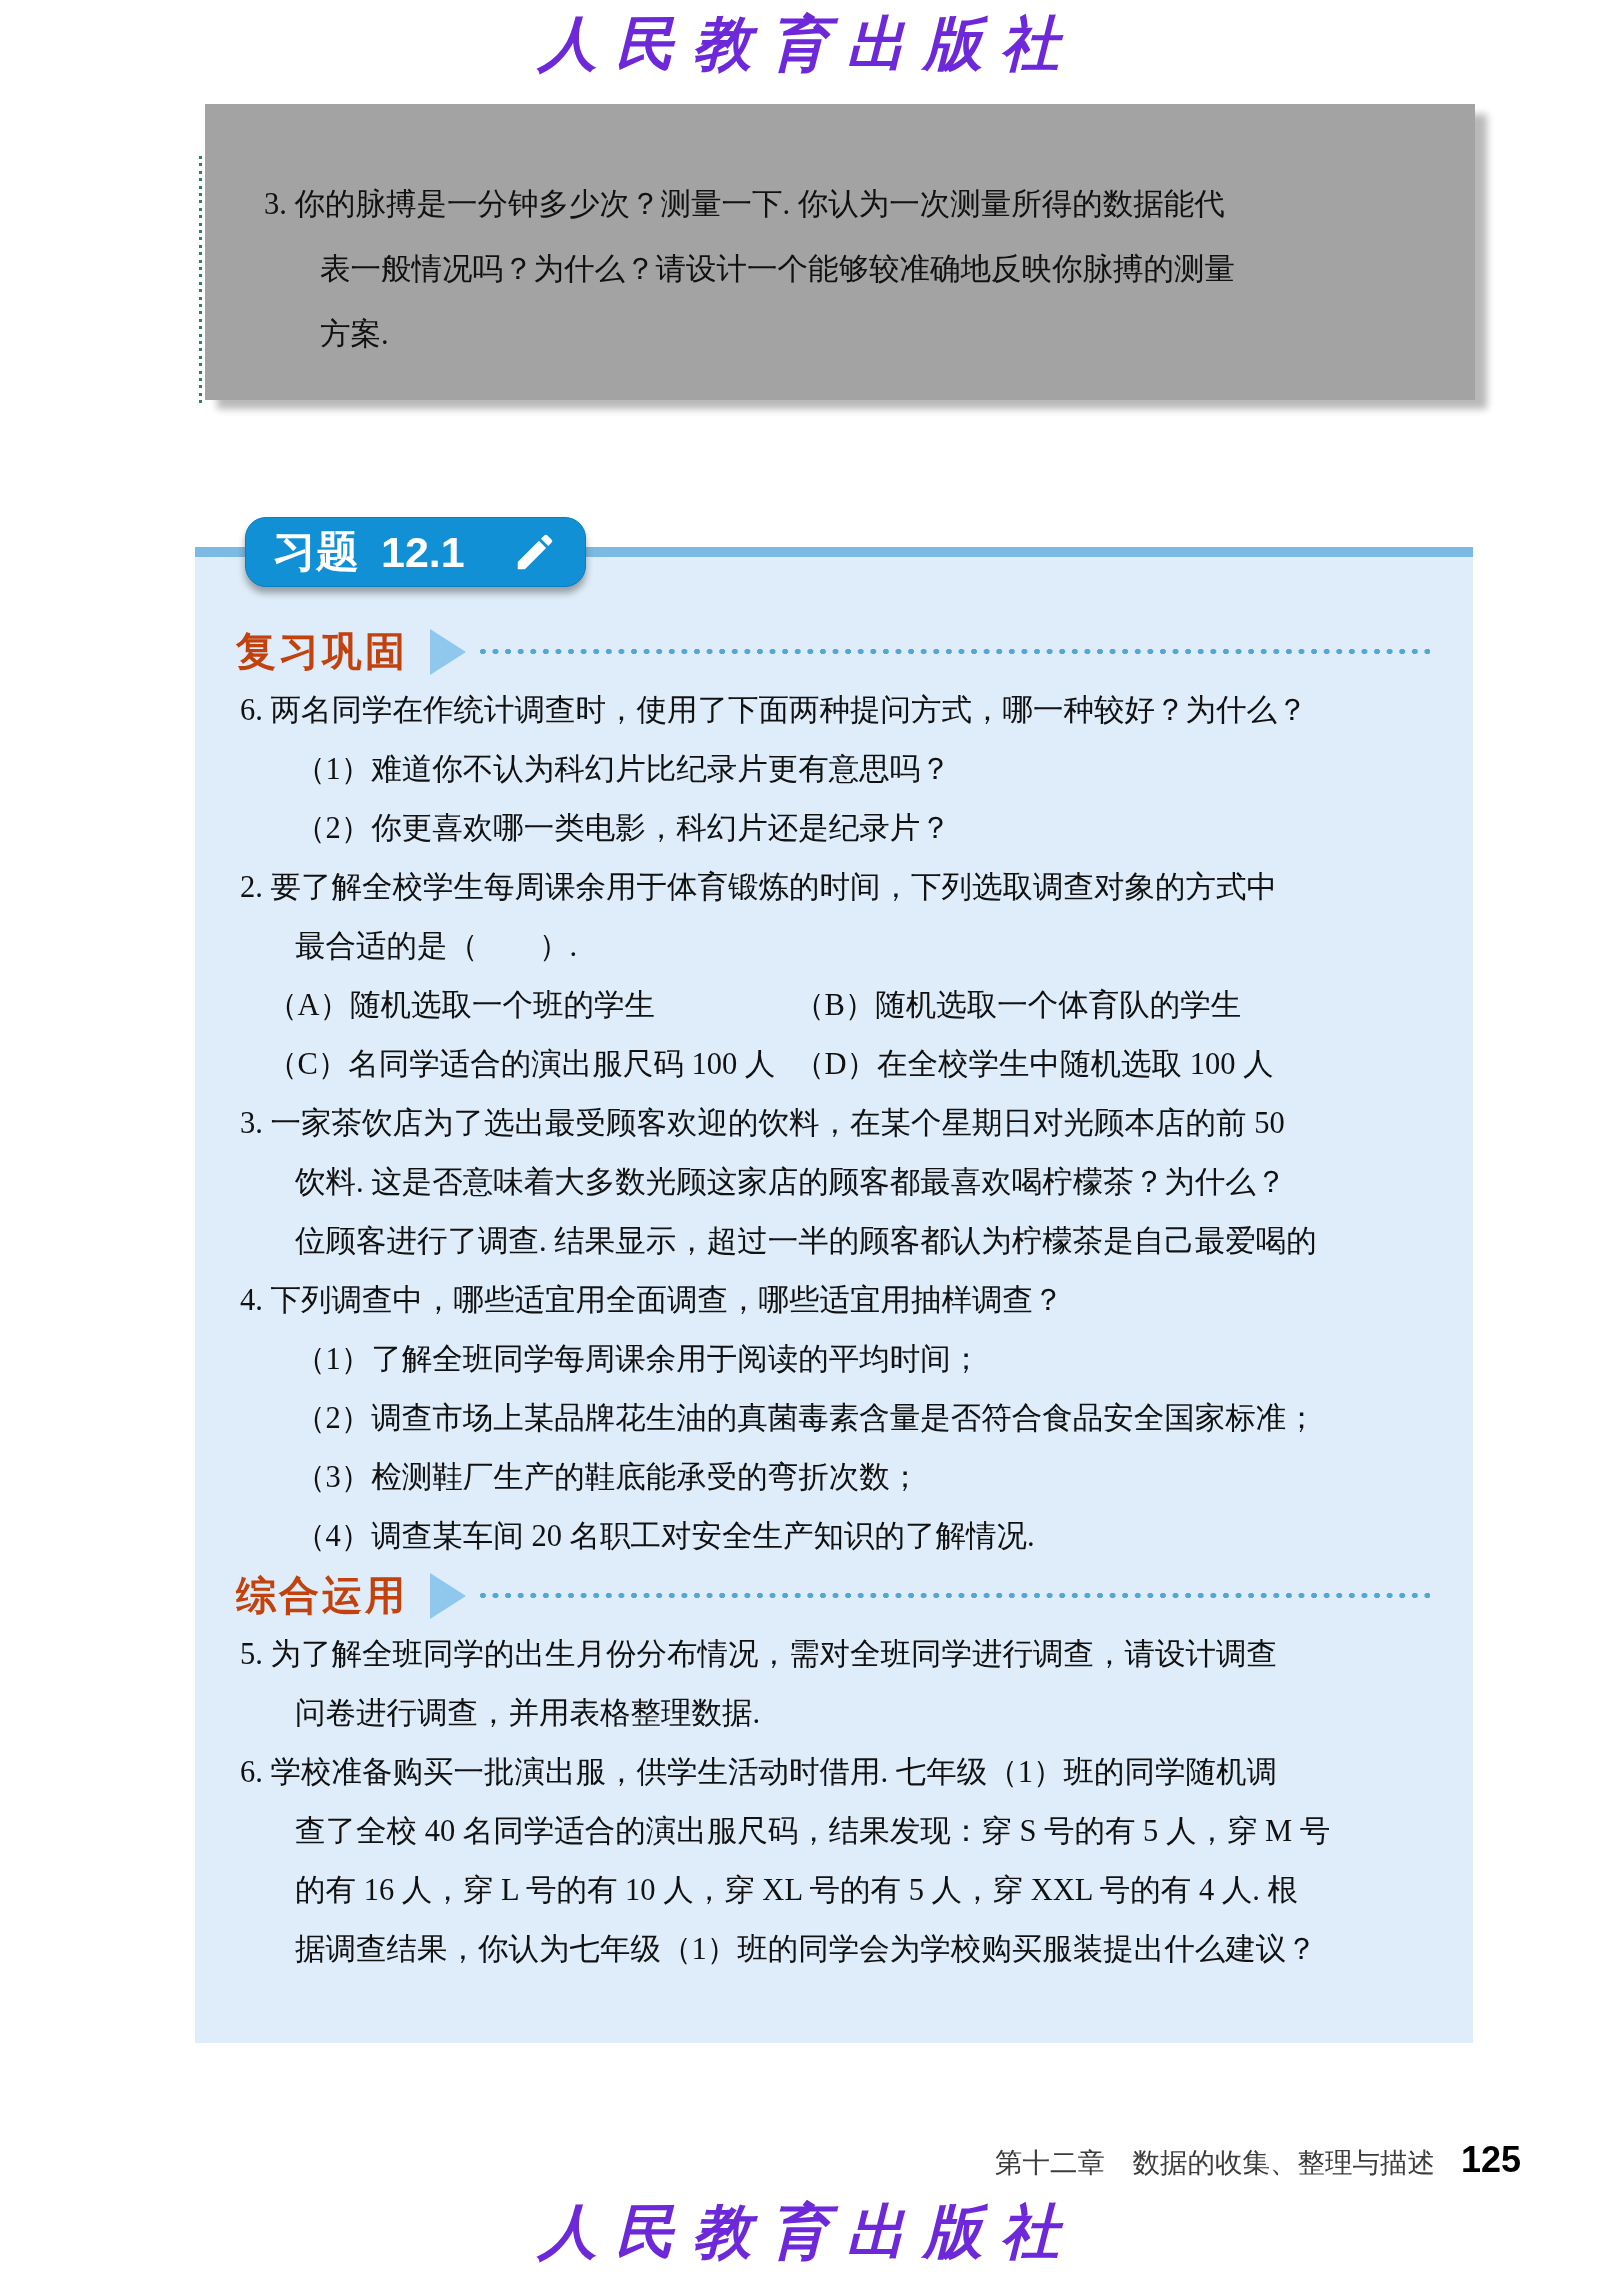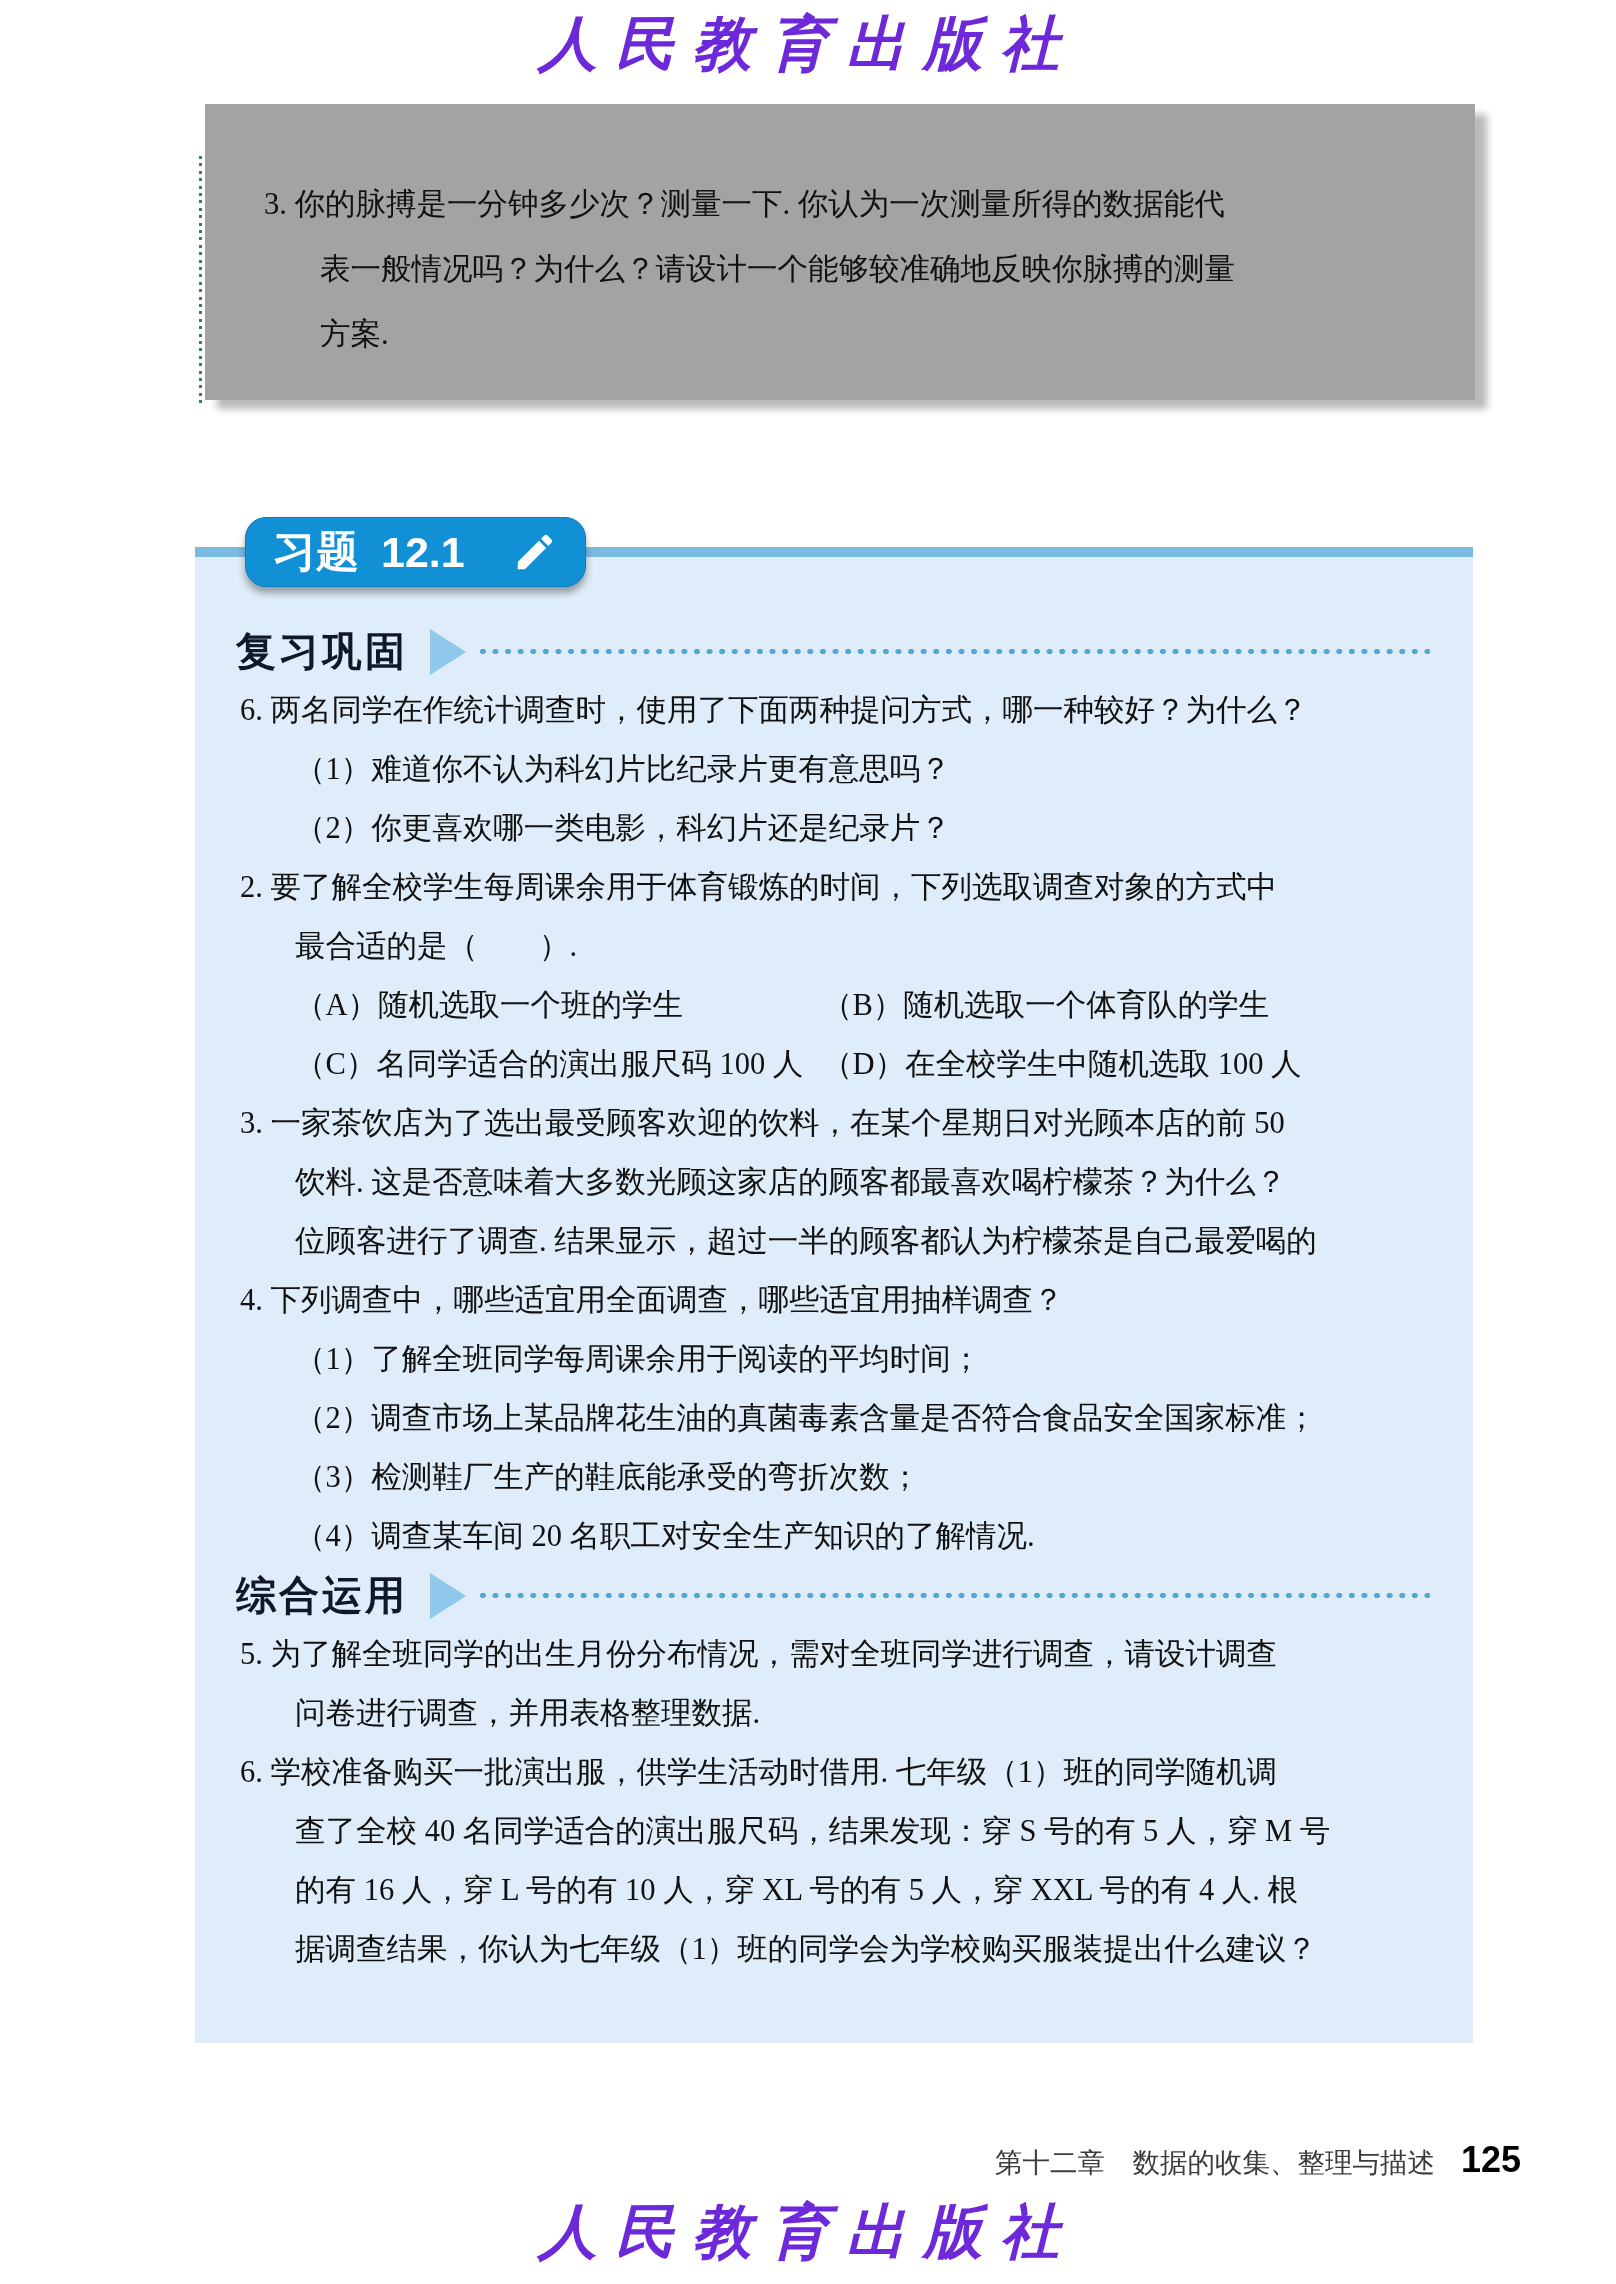--- a/index.html
+++ b/index.html
@@ -71,37 +71,37 @@
     background:#deedf9;z-index:0;
     padding-top:65px;box-sizing:border-box;
     font-size:30.5px;
   }
   .sec-head{
     display:flex;align-items:center;height:59px;
     font-family:"Liberation Sans","DejaVu Sans",sans-serif;
   }
   .sec-title{
     padding-left:41px;
-    font-size:40px;font-weight:bold;color:#0f172a;
+    font-size:40px;font-weight:bold;color:#c2410c;
     letter-spacing:3px;white-space:nowrap;
   }
   .tri{
     width:0;height:0;margin-left:22px;margin-right:13.4px;
     border-top:23px solid transparent;
     border-bottom:23px solid transparent;
     border-left:36px solid #8fc8ec;
   }
   .dotline{
     flex:1;height:7.4px;margin-right:43px;align-self:center;
     background-image:radial-gradient(circle 3px at 3.7px 3.7px,#55a7d3 99%,transparent 100%);
     background-size:12.6px 7.4px;background-repeat:repeat-x;
   }
   .ln{line-height:59px;padding-left:45px;white-space:nowrap;}
   .ln.sub,.ln.cont{padding-left:100px;}
-  .opts{display:flex;line-height:59px;padding-left:100px;white-space:nowrap;}
+  .opts{display:flex;line-height:59px;padding-left:72px;white-space:nowrap;}
   .opts .a{width:527px;}
   
   .footer{
     position:absolute;top:2139px;right:95px;
     display:flex;align-items:baseline;gap:26px;
     white-space:nowrap;
   }
   .footer .chap{font-size:27.5px;color:#3c3c3c;}
   .footer .pg{
     font-family:"Liberation Sans","DejaVu Sans",sans-serif;

